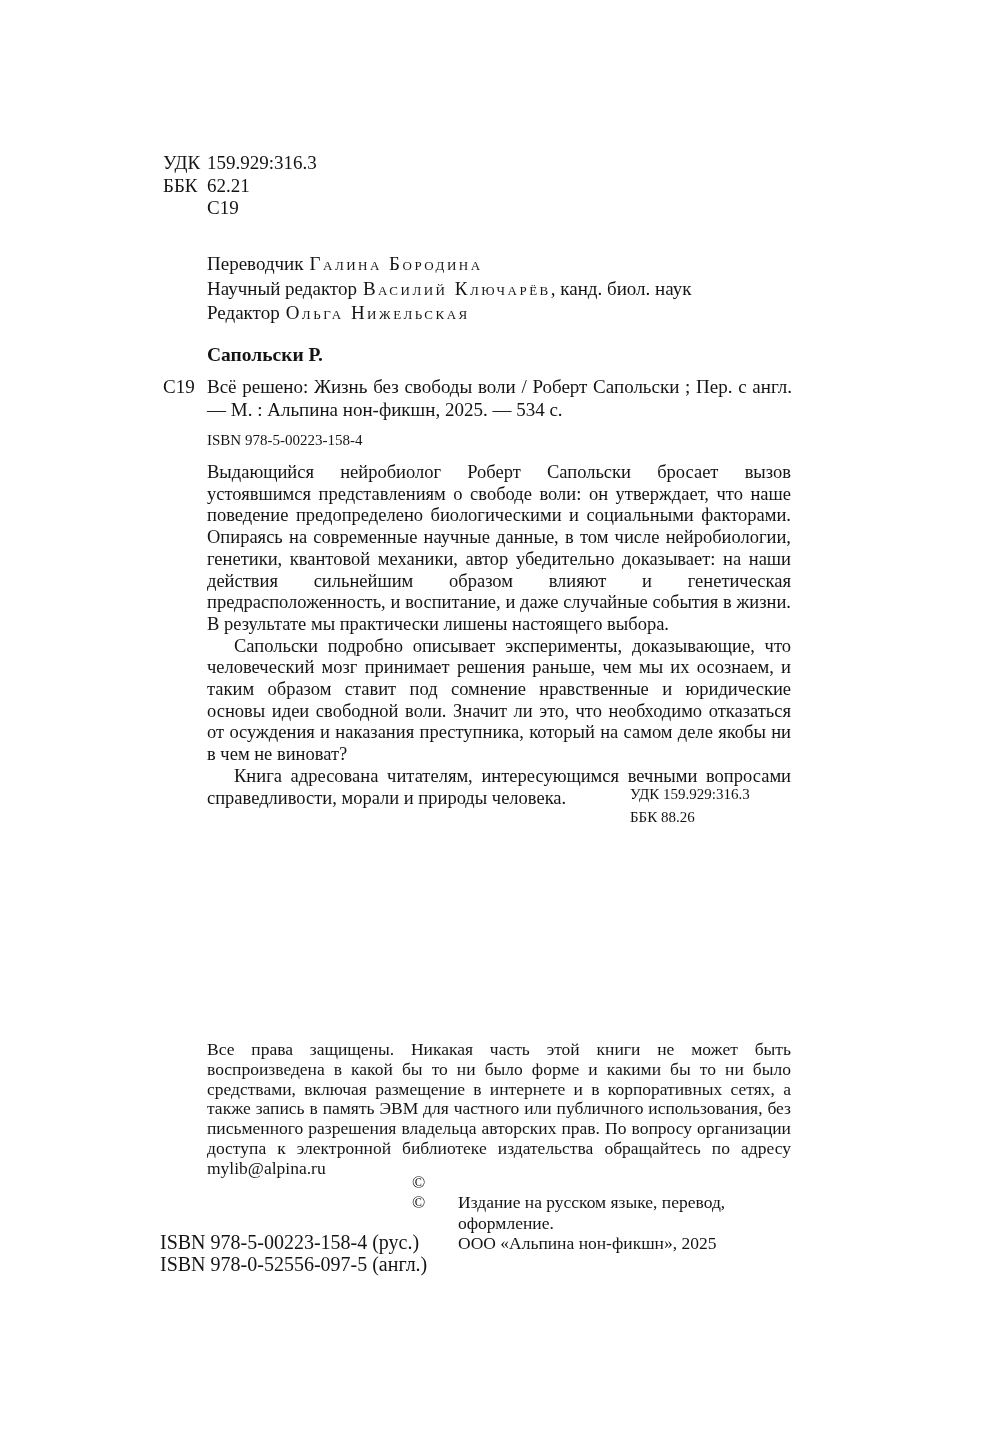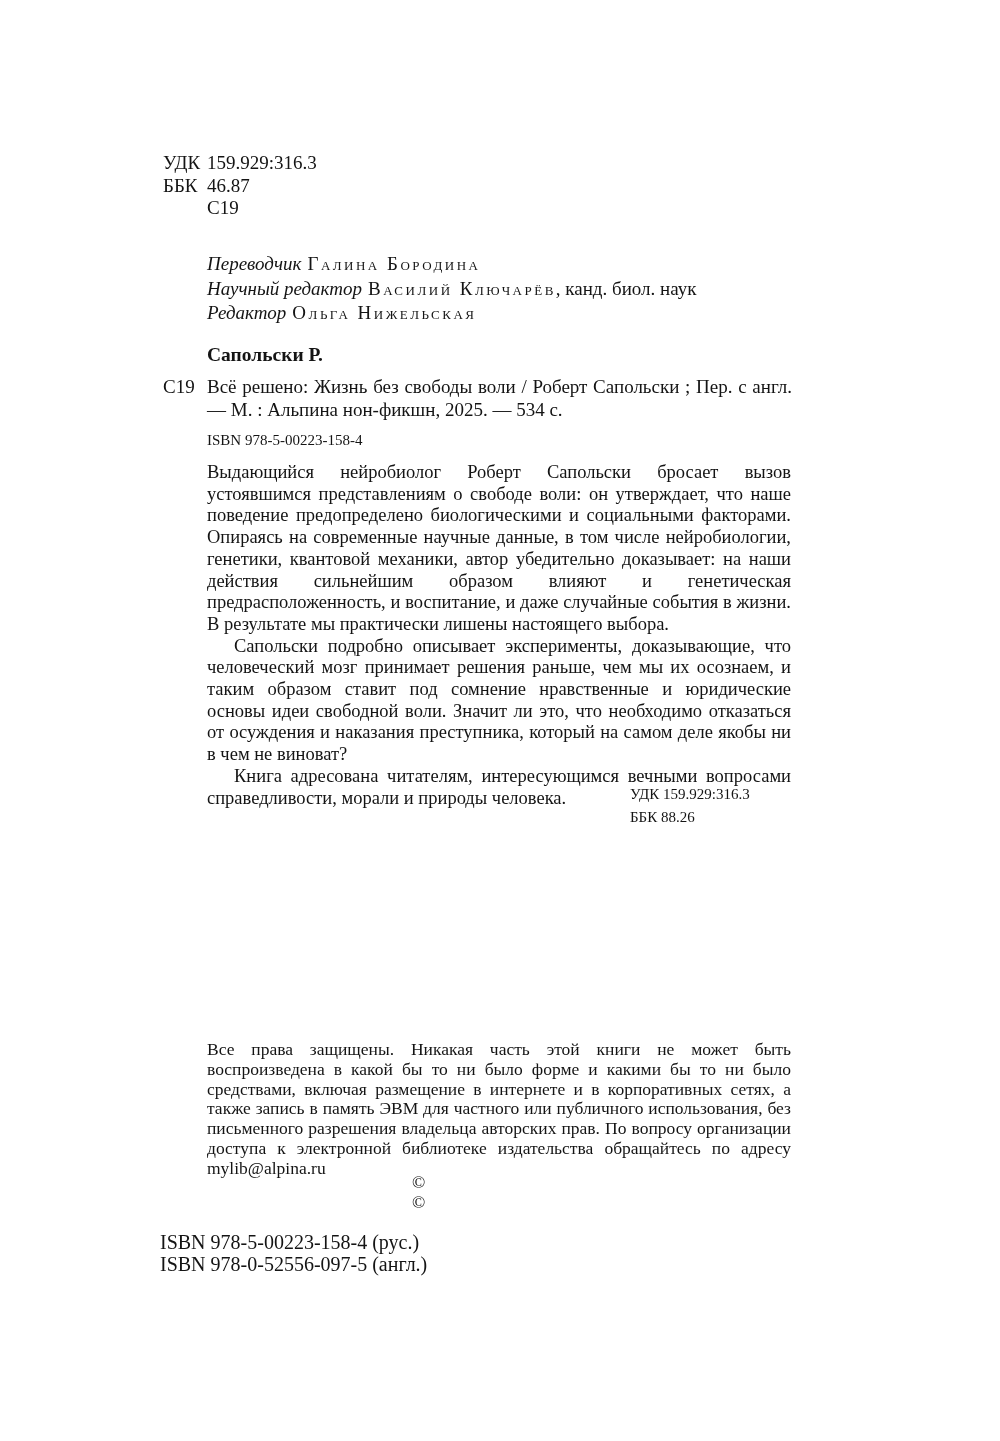--- a/index.html
+++ b/index.html
@@ -26,21 +26,21 @@
   .top-catalog .row { display: flex; }
   .top-catalog .lbl { width: 44px; flex: 0 0 44px; }
   
   .staff {
     position: absolute;
     top: 252px; left: 207px;
     font-size: 19px;
     line-height: 24.5px;
     white-space: nowrap;
   }
-  .staff .role { margin-right: 6px; font-style: italic; }
+  .staff .role { margin-right: 6px; }
   .staff .name {
     font-variant: small-caps;
     letter-spacing: 2.5px;
     text-align: center;
   }
   
   .author-heading {
     position: absolute;
     top: 344px; left: 207px;
     font-size: 19.5px;
@@ -116,21 +116,21 @@
 
 <div class="page">
 
   <div class="top-catalog">
     <div class="row">
       <span class="lbl">УДК</span>
       <span>159.929:316.3</span>
     </div>
     <div class="row">
       <span class="lbl">ББК</span>
-      <span>46.87</span>
+      <span>62.21</span>
     </div>
     <div class="row">
       <span class="lbl"></span>
       <span>С19</span>
     </div>
   </div>
 
   <div class="staff">
     <div>
       <span class="role">Переводчик</span><span class="name">Галина Бородина</span><span></span>
@@ -171,16 +171,20 @@
     <div>ISBN 978-5-00223-158-4 (рус.)</div>
     <div>ISBN 978-0-52556-097-5 (англ.)</div>
   </div>
 
   <div class="copyright-block">
     <div class="c-entry">
       <span class="c-sym">©</span>
     </div>
     <div class="c-entry">
       <span class="c-sym">©</span>
+      <div class="c-text">
+        <div>Издание на русском языке, перевод, оформление.</div>
+        <div>ООО «Альпина нон-фикшн», 2025</div>
+      </div>
     </div>
   </div>
 
 </div>
 
 </body></html>

